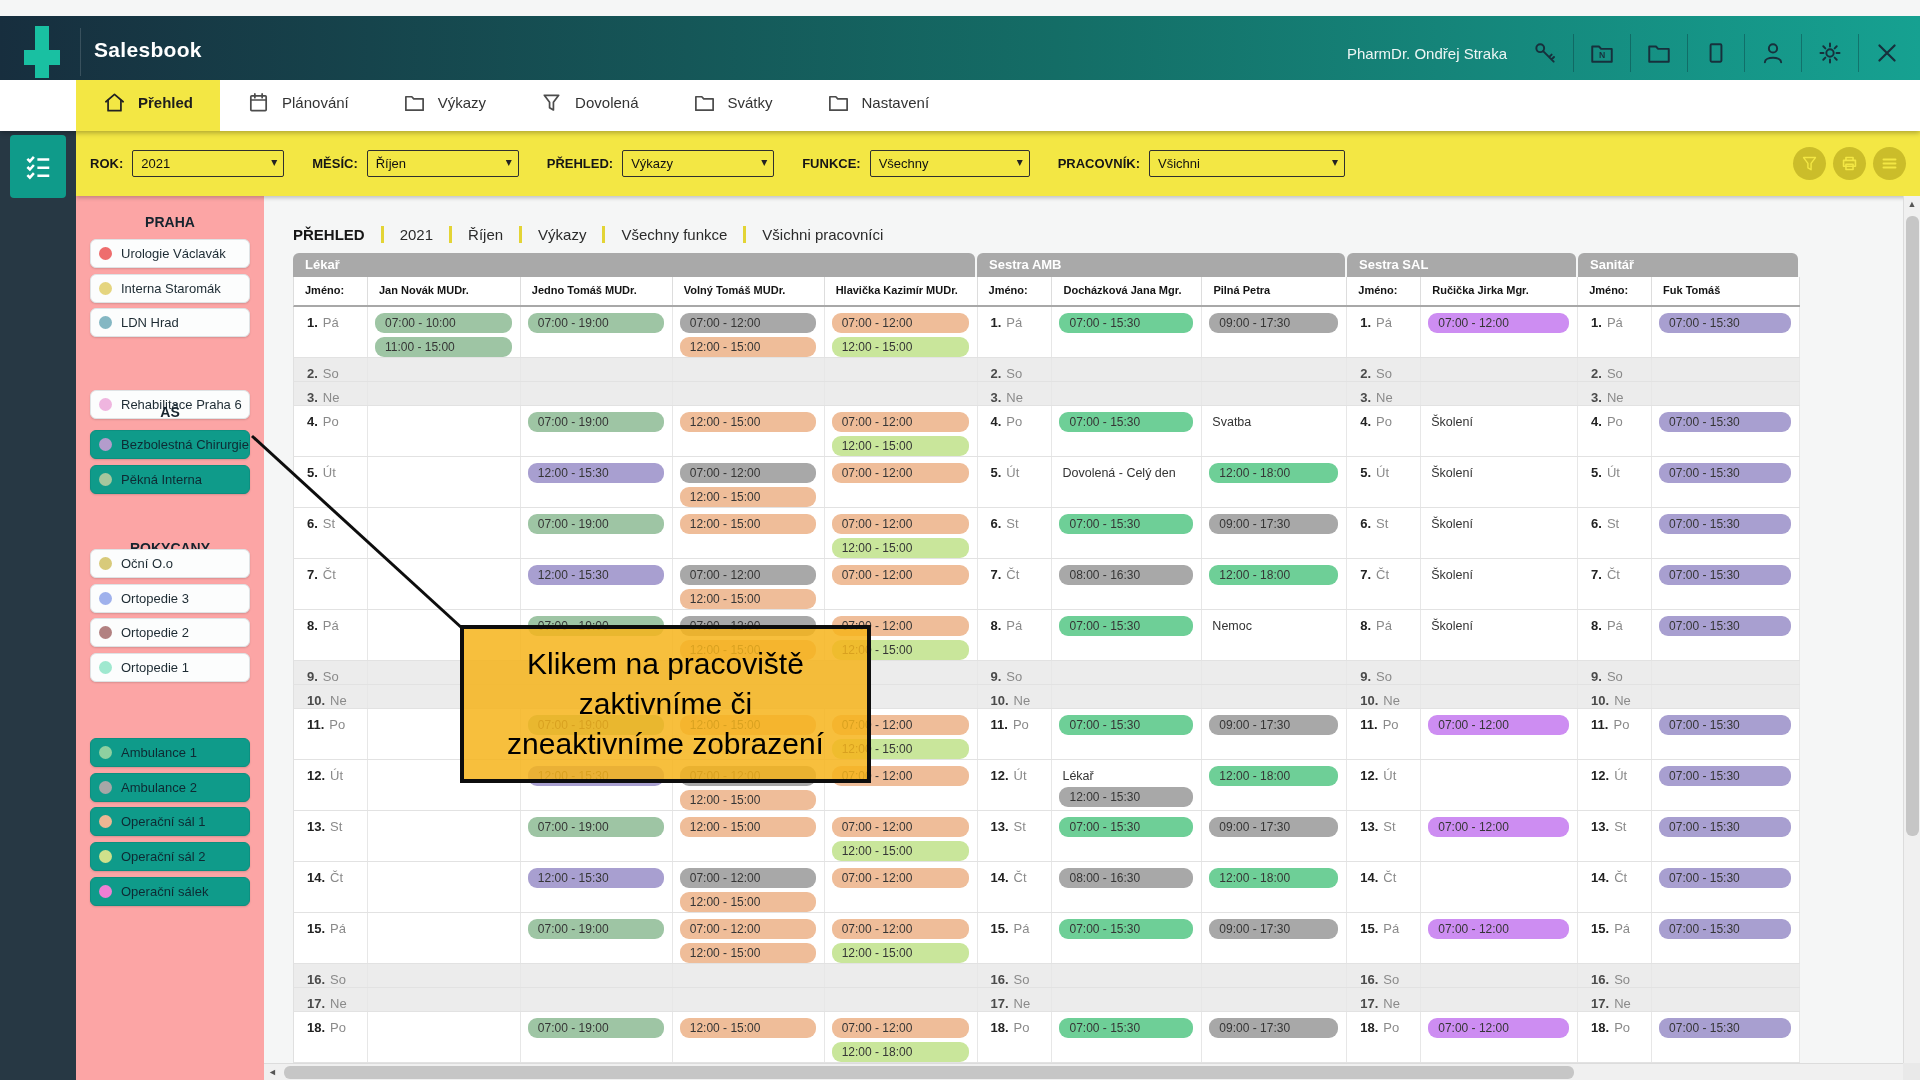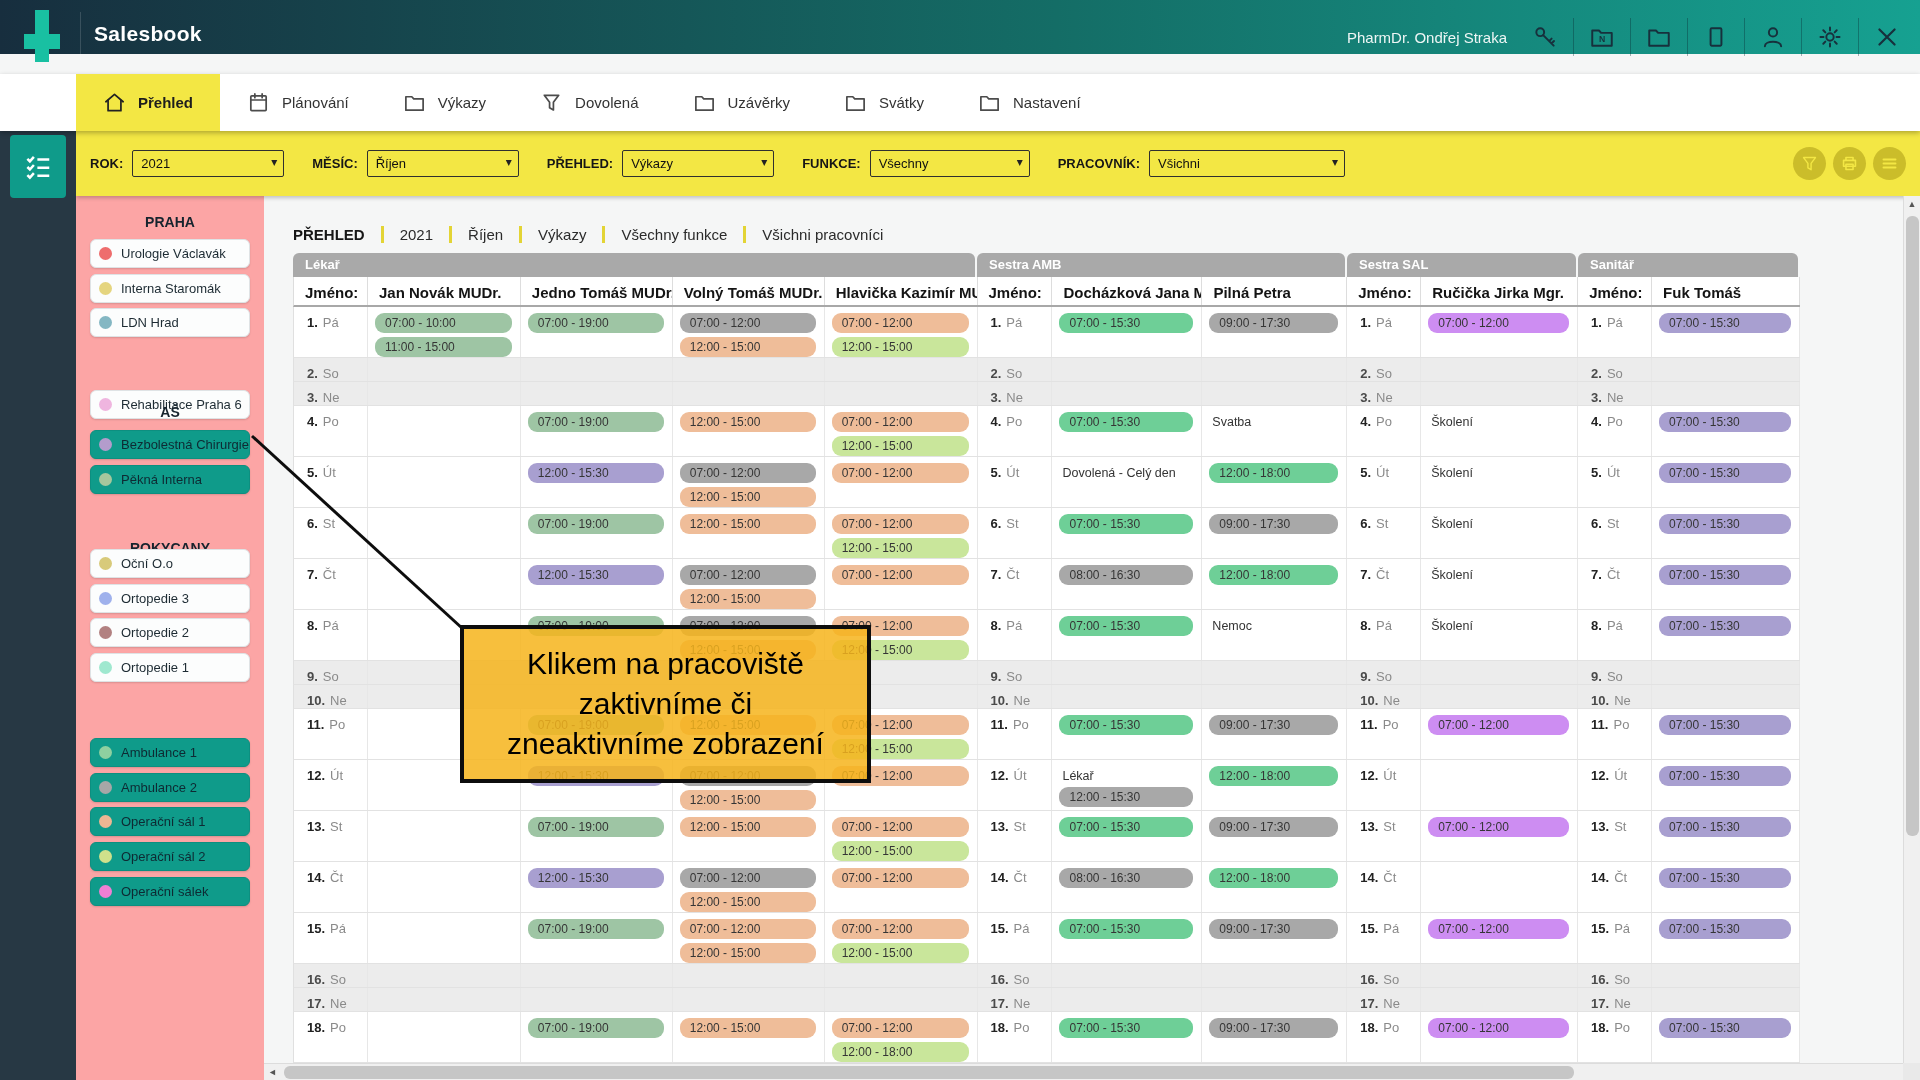--- a/index.html
+++ b/index.html
@@ -1,21 +1,21 @@
 <!DOCTYPE html>
 <html><head>
 <meta charset="utf-8">
 <style>
   * { margin:0; padding:0; box-sizing:border-box; }
   html,body { width:1920px; height:1080px; overflow:hidden;
     font-family:"Liberation Sans", sans-serif; background:#f5f6f6; }
   .stage { position:relative; width:1920px; height:1080px; }
 
   
-  .apphdr { position:absolute; left:0; top:0; width:1920px; height:54px;
+  .apphdr { position:absolute; left:0; top:16px; width:1920px; height:64px;
     background:linear-gradient(90deg,#172e3e 0%,#146d66 55%,#16a191 100%);
     display:flex; align-items:center; z-index:25; }
   .logo { position:absolute; left:24px; top:10px; width:36px; height:52px; }
   .logo .vbar { position:absolute; left:11px; top:0; width:14px; height:52px; background:#19c0a2; }
   .logo .hbar { position:absolute; left:0; top:24px; width:36px; height:15px; background:#19c0a2; }
   .hdr-div { position:absolute; left:80px; top:12px; width:1px; height:48px; background:rgba(255,255,255,.15); }
   .apptitle { position:absolute; left:94px; top:22px; color:#fff; font-size:21px; font-weight:bold; letter-spacing:.3px; }
   .hdr-right { position:absolute; right:18px; top:0; height:74px; display:flex; align-items:center; gap:13px; }
   .hdr-user { color:#eef6f5; font-size:15px; margin-right:10px; }
   .hicon { width:30px; height:30px; color:#17303c; display:flex; align-items:center; justify-content:center; cursor:pointer; }
@@ -70,21 +70,21 @@
   .crumb { font-size:15px; color:#2b2b2b; }
   .crumb.first { font-weight:bold; color:#161616; }
   .csep { width:3px; height:17px; background:#e3d435; margin:0 16px; }
 
   
   .caltable { position:absolute; left:293px; top:253px; width:1507px; height:810px; z-index:6; }
   .gbar { position:absolute; top:0; height:24px; background:#a9a9a9; border-radius:6px 6px 0 0;
     color:#fff; font-size:13px; font-weight:bold; line-height:24px; padding-left:12px; }
   .headrow { position:absolute; left:0; top:24px; width:1507px; height:30px; display:flex; background:#fff;
     border-bottom:2px solid #a8a8a8; border-left:1px solid #ddd; }
-  .hcell { height:100%; font-size:15px; font-weight:bold; color:#141414; padding:7px 0 0 11px;
+  .hcell { height:100%; font-size:11px; font-weight:bold; color:#141414; padding:7px 0 0 11px;
     border-right:1px solid #ddd; overflow:hidden; white-space:nowrap; }
   .tbody { position:absolute; left:0; top:54px; width:1507px; }
   .trow { display:flex; width:1507px; background:#fff; border-left:1px solid #e0e0e0; border-bottom:1px solid #e2e2e2; }
   .trow.we { background:#ececec; }
   .cell { border-right:1px solid #e7e7e7; overflow:hidden; }
   .daycell { font-size:13px; color:#8a8a8a; padding:8px 0 0 13px; white-space:nowrap; }
   .daycell b { color:#222; margin-right:5px; }
   .we .daycell b { color:#4a4a4a; }
   .pill { height:20px; line-height:20px; border-radius:9px; margin:6px 8px 0 7px; padding-left:10px;
     font-size:12px; color:#353535; white-space:nowrap; overflow:hidden; cursor:pointer; }
@@ -209,26 +209,20 @@
       <div class="tab">
         <span class="ticon"><svg viewBox="0 0 24 24" fill="none" stroke="currentColor" stroke-width="1.8" stroke-linecap="round" stroke-linejoin="round">
             <path d="M4.5 4.5 H19.5 L14 11.8 V19.8 L10 17.4 V11.8 Z"></path>
           </svg></span>
         <span class="tlabel">Dovolená</span>
       </div>
       <div class="tab">
         <span class="ticon"><svg viewBox="0 0 24 24" fill="none" stroke="currentColor" stroke-width="1.8" stroke-linecap="round" stroke-linejoin="round">
             <path d="M3 6 h6.2 l2 2.2 H21 V20 H3 Z"></path>
           </svg></span>
-        <span class="tlabel">Uzávěrky</span>
-      </div>
-      <div class="tab">
-        <span class="ticon"><svg viewBox="0 0 24 24" fill="none" stroke="currentColor" stroke-width="1.8" stroke-linecap="round" stroke-linejoin="round">
-            <path d="M3 6 h6.2 l2 2.2 H21 V20 H3 Z"></path>
-          </svg></span>
         <span class="tlabel">Svátky</span>
       </div>
       <div class="tab">
         <span class="ticon"><svg viewBox="0 0 24 24" fill="none" stroke="currentColor" stroke-width="1.8" stroke-linecap="round" stroke-linejoin="round">
             <path d="M3 6 h6.2 l2 2.2 H21 V20 H3 Z"></path>
           </svg></span>
         <span class="tlabel">Nastavení</span>
       </div>
     </div>
 

